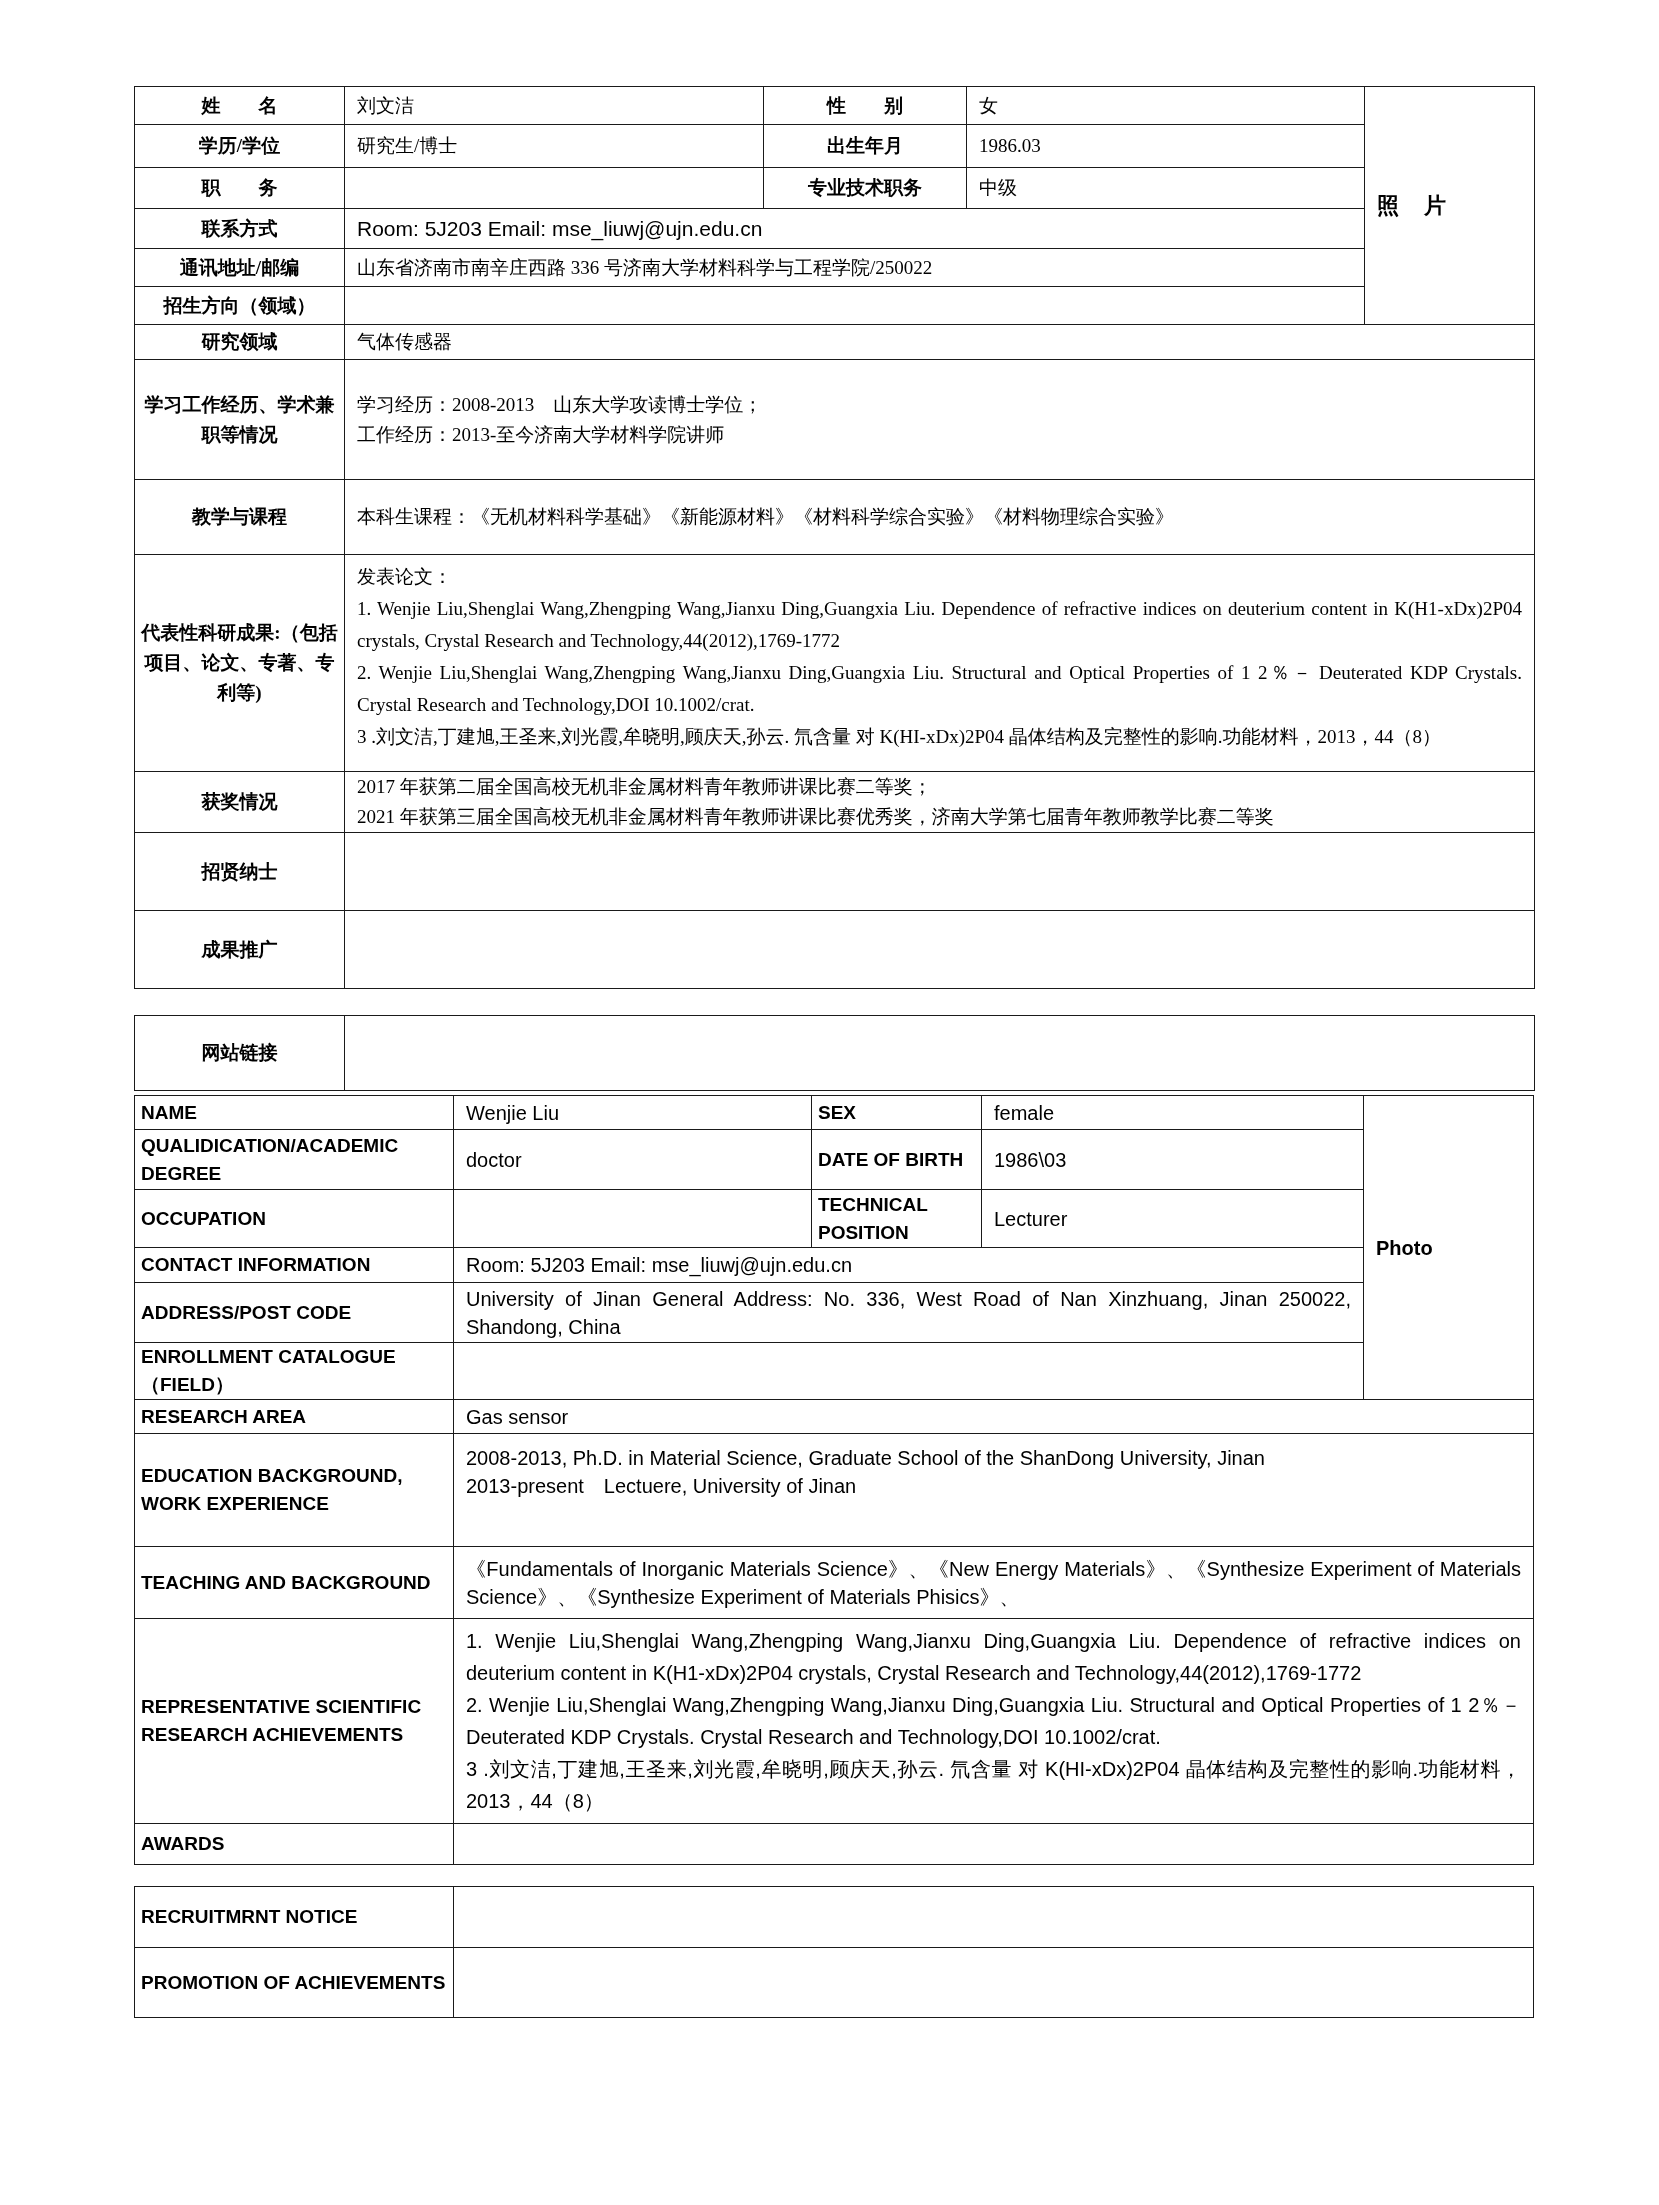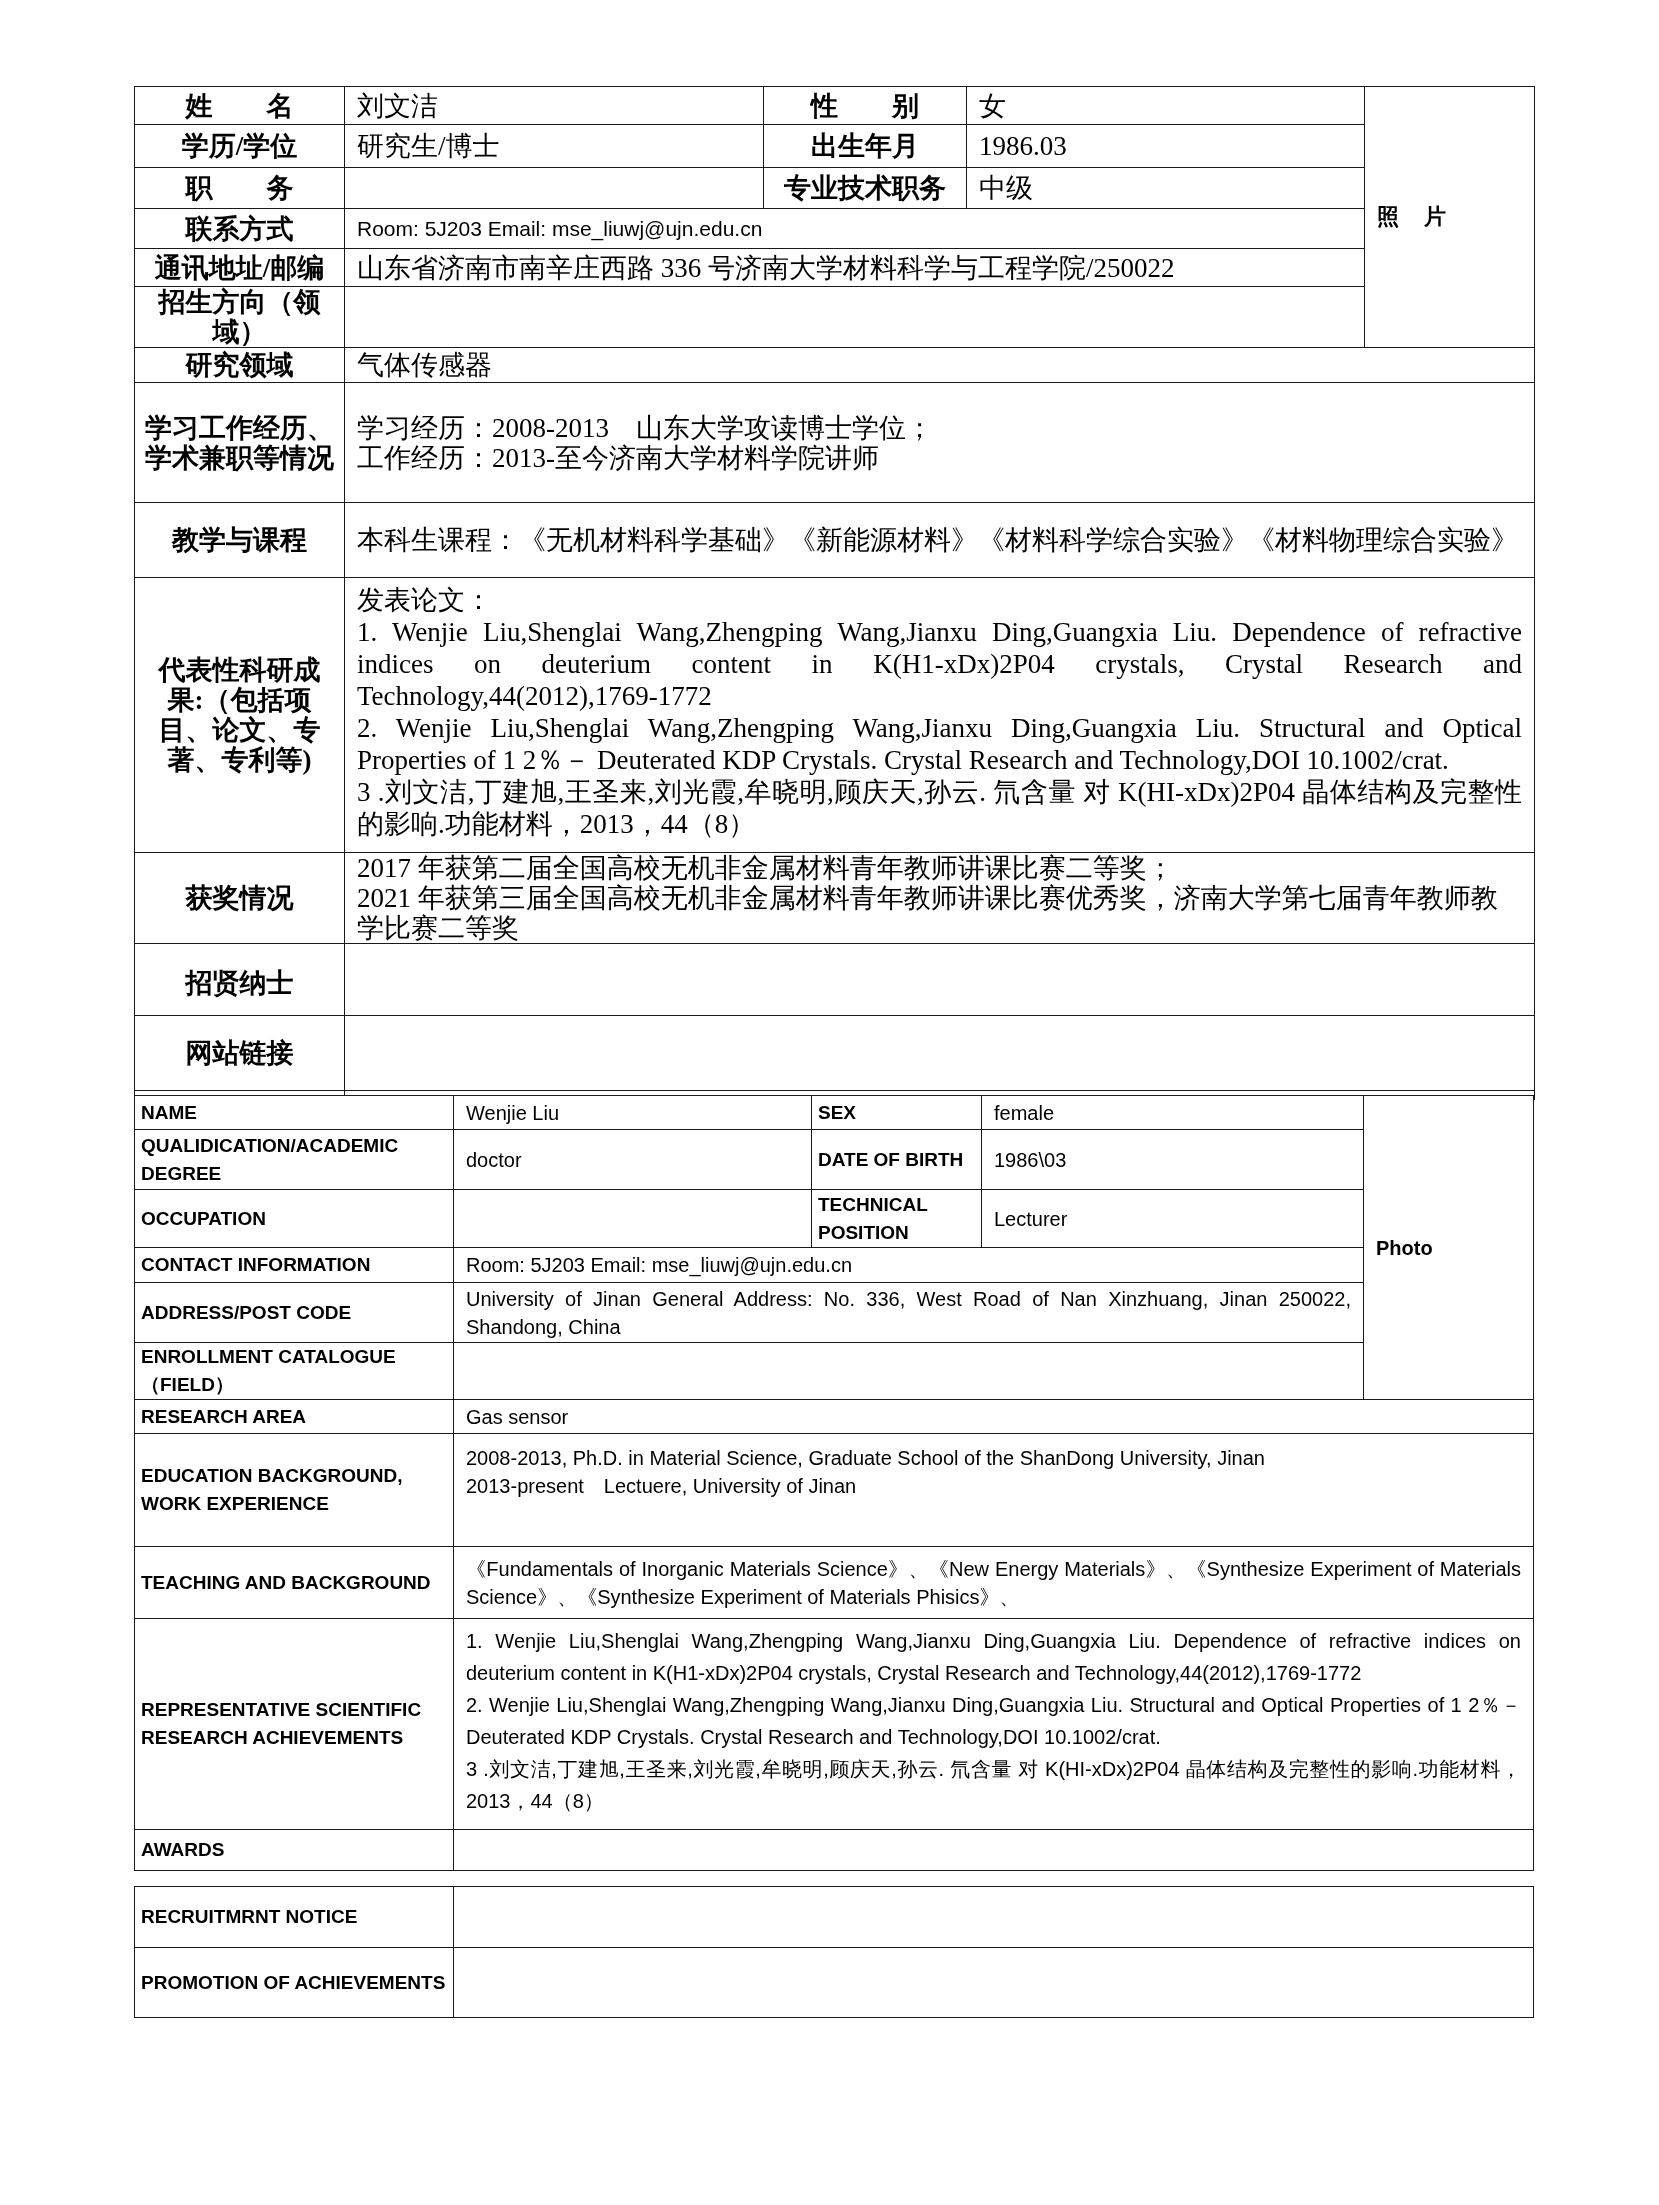--- a/index.html
+++ b/index.html
@@ -3,29 +3,29 @@
 <meta charset="utf-8">
 <style>
   html,body{margin:0;padding:0;}
   body{
     width:1659px;height:2205px;position:relative;background:#ffffff;
     font-family:"Liberation Serif", serif;color:#000;
   }
   table{border-collapse:collapse;table-layout:fixed;position:absolute;left:134px;background:#fff;}
   td{border:1.5px solid #1a1a1a;padding:0 12px;vertical-align:middle;overflow:hidden;}
   
-  .zh td{font-size:27px;line-height:30px;}
+  .zh td{font-size:19px;line-height:30px;}
   .zh .lbl{font-weight:bold;text-align:center;padding:0 6px;font-family:"Liberation Serif", serif;}
   .zh .val{text-align:left;}
   .zh .sans{font-family:"Liberation Sans", sans-serif;font-size:21px;}
   
   .en td{font-family:"Liberation Sans", sans-serif;font-size:20px;line-height:28px;}
   .en .lbl{font-weight:bold;font-size:19px;padding:0 6px;}
   .multiline{white-space:pre-wrap;line-height:32px;}
-  .pubs{vertical-align:top;padding-top:6px;padding-bottom:12px;}
+  .pubs{vertical-align:top;padding-top:6px;padding-bottom:6px;}
   .pub-p{text-align:justify;line-height:32px;}
   .topalign{vertical-align:top;padding-top:10.3px;}
   .photo-cell{text-align:left;font-weight:bold;}
   .zh .photo-cell{font-size:22px;letter-spacing:1.5px;}
   .en .photo-cell{font-size:20px;}
   .center-justify{text-align:justify;line-height:32px;}
 </style>
 </head>
 <body>
 

